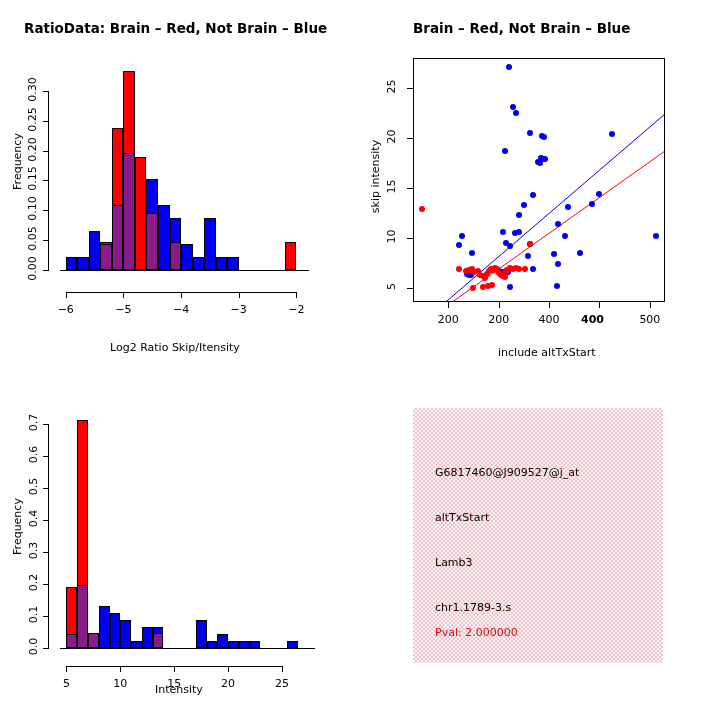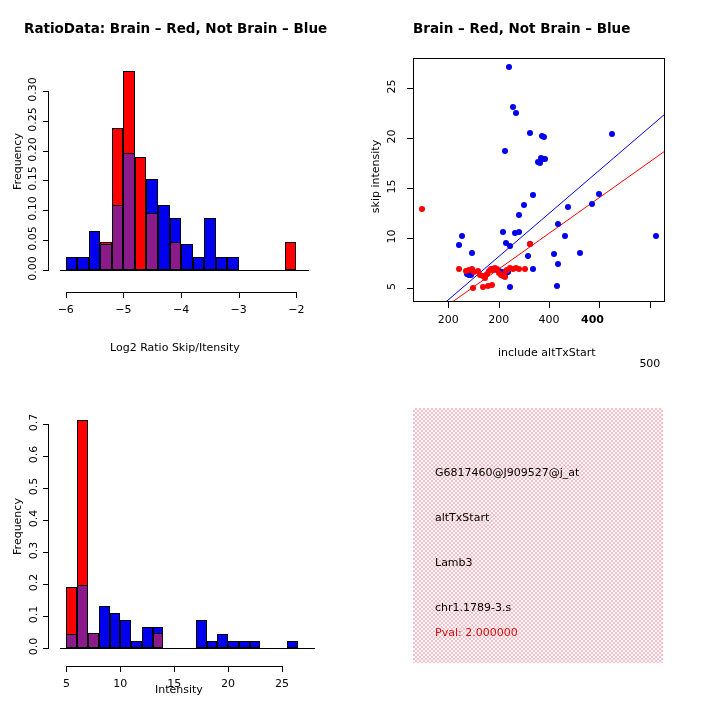--- a/index.html
+++ b/index.html
@@ -139,21 +139,21 @@
       </svg>
       <div class="axisline" style="left:88.28px;top:302px;width:1px;height:6px;"></div>
       <div class="ticklabel" style="left:72.28px;top:313px;width:32px;text-align:center;">200</div>
       <div class="axisline" style="left:138.68px;top:302px;width:1px;height:6px;"></div>
       <div class="ticklabel" style="left:122.68px;top:313px;width:32px;text-align:center;">200</div>
       <div class="axisline" style="left:189.08px;top:302px;width:1px;height:6px;"></div>
       <div class="ticklabel" style="left:173.08px;top:313px;width:32px;text-align:center;">400</div>
       <div class="axisline" style="left:239.48px;top:302px;width:1px;height:6px;"></div>
       <div class="ticklabel" style="left:212px;top:313px;width:32px;text-align:right;font-weight:bold;">400</div>
       <div class="axisline" style="left:289.88px;top:302px;width:1px;height:6px;"></div>
-      <div class="ticklabel" style="left:273.88px;top:313px;width:32px;text-align:center;margin-top:44px;">500</div>
+      <div class="ticklabel" style="left:273.88px;top:313px;width:32px;text-align:center;">500</div>
       <div class="axisline" style="left:47px;top:288px;width:6px;height:1px;"></div>
       <div class="ticklabel vert" style="left:19px;top:280px;width:24px;text-align:center;">5</div>
       <div class="axisline" style="left:47px;top:238px;width:6px;height:1px;"></div>
       <div class="ticklabel vert" style="left:19px;top:230px;width:24px;text-align:center;">10</div>
       <div class="axisline" style="left:47px;top:188px;width:6px;height:1px;"></div>
       <div class="ticklabel vert" style="left:19px;top:180px;width:24px;text-align:center;">15</div>
       <div class="axisline" style="left:47px;top:138px;width:6px;height:1px;"></div>
       <div class="ticklabel vert" style="left:19px;top:130px;width:24px;text-align:center;">20</div>
       <div class="axisline" style="left:47px;top:88px;width:6px;height:1px;"></div>
       <div class="ticklabel vert" style="left:19px;top:80px;width:24px;text-align:center;">25</div>

